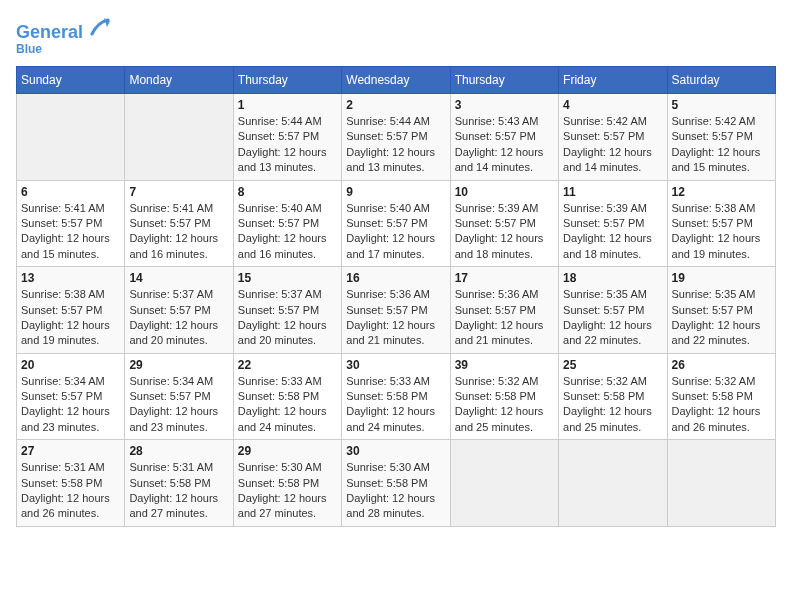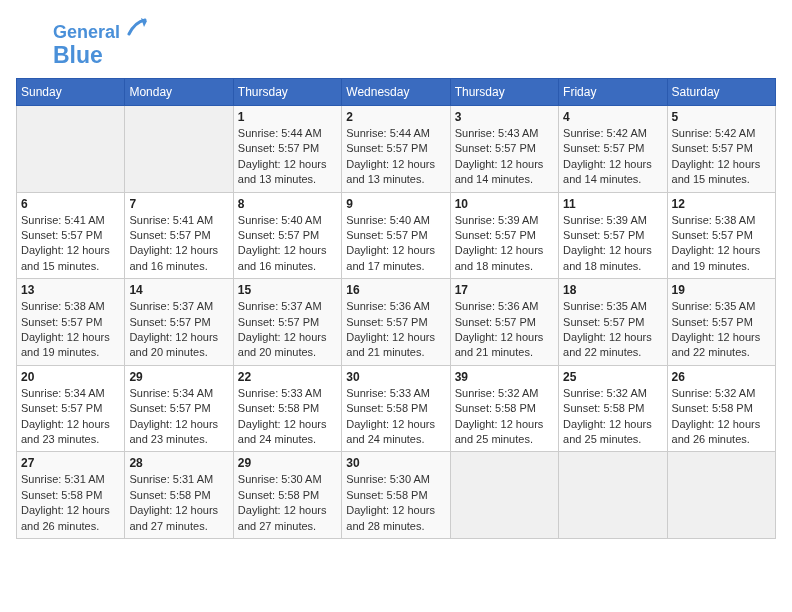--- a/index.html
+++ b/index.html
@@ -12,21 +12,20 @@
     }
     .header {
       display: flex;
       justify-content: space-between;
       align-items: flex-start;
       margin-bottom: 10px;
     }
     .logo {
       display: flex;
       align-items: center;
-      margin-left: 37px;
     }
     .logo-text {
       font-size: 18px;
       font-weight: bold;
       color: #1a3a5c;
       line-height: 1.1;
     }
     .logo-text span {
       color: #4a90d9;
     }
@@ -97,21 +96,21 @@
     <div>
       <div style="display:flex;align-items:center;">
         <div class="logo-text">
           <span>General</span>
           <svg class="logo-icon" viewBox="0 0 22 22" xmlns="http://www.w3.org/2000/svg">
             <path d="M2 18 Q8 6 18 4" stroke="#4a90d9" stroke-width="3" fill="none" stroke-linecap="round"></path>
             <path d="M14 2 L20 5 L17 11 Z" fill="#4a90d9"></path>
           </svg>
         </div>
       </div>
-      <div class="logo-text" style="color:#4a90d9;font-size:23px;font-weight:bold;">Blue</div>
+      <div class="logo-text" style="color:#4a90d9;font-size:12px;font-weight:bold;">Blue</div>
     </div>
   </div>
   <div class="title-block">
     <div class="month-title"></div>
     <div class="location-title"></div>
   </div>
 </div>
 
 <table>
   <thead>

